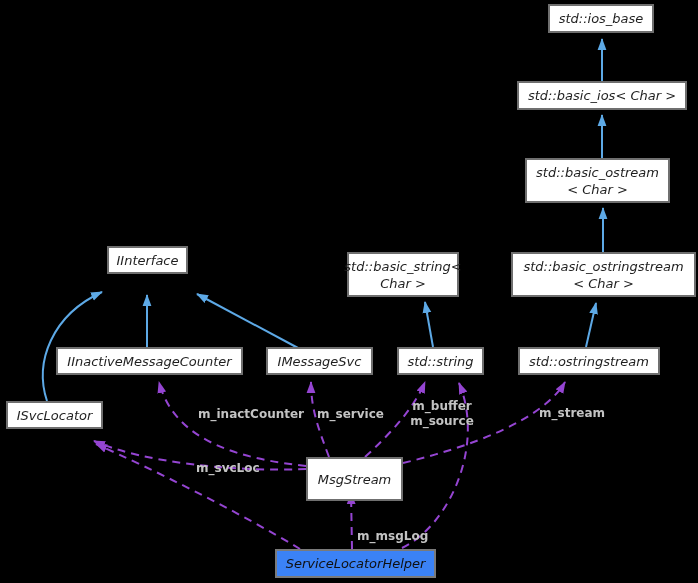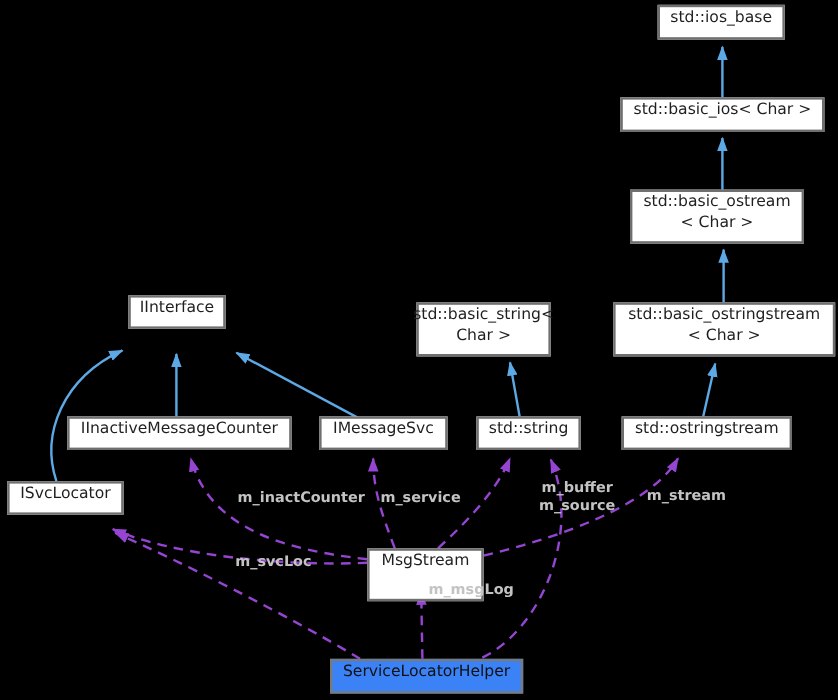--- a/index.html
+++ b/index.html
@@ -3,26 +3,26 @@
 <meta charset="utf-8">
 <style>
   html,body{margin:0;padding:0;background:#000;}
   .stage{position:relative;width:698px;height:583px;background:#000;overflow:hidden;
          font-family:"DejaVu Sans","Liberation Sans",sans-serif;}
   svg.edges{position:absolute;left:0;top:0;pointer-events:none;}
   .edge-inh{stroke:#5da9e6;stroke-width:2;fill:none;}
   .edge-use{stroke:#9545d2;stroke-width:2;fill:none;stroke-dasharray:8 6;}
   .node{position:absolute;box-sizing:border-box;background:#ffffff;border:2px solid #6f6f6f;
         color:#1f1f1f;font-size:13px;line-height:17px;display:flex;flex-direction:column;
-        align-items:center;justify-content:flex-start;text-align:center;cursor:pointer;}
+        align-items:center;justify-content:center;text-align:center;cursor:pointer;font-style:italic;}
   .node span{display:block;white-space:nowrap;}
   .node.focus{background:#3b82f6;border-color:#7a7a7a;color:#101010;cursor:default;}
   .elabel{position:absolute;font-size:12px;font-weight:bold;color:#c3c3c3;
           white-space:nowrap;line-height:15px;}
-  .elabel.center{text-align:center;margin-left:39px;}
+  .elabel.center{text-align:center;}
 </style>
 </head>
 <body>
 
 <div class="stage">
 
   <svg class="edges" width="698" height="583" viewBox="0 0 698 583">
     <defs>
       <marker id="arr-blue" markerUnits="userSpaceOnUse" markerWidth="14" markerHeight="12" refX="11" refY="5" orient="auto">
         <path d="M0,0.6 L12,5 L0,9.4 z" fill="#5da9e6"></path>
@@ -95,15 +95,15 @@
   </div>
 
   <div class="elabel" style="left:198px;top:407px">m_inactCounter</div>
   <div class="elabel" style="left:317px;top:407px">m_service</div>
   <div class="elabel center" style="left:406px;top:399px;width:72px">
     <span>m_buffer</span>
     <span style="display:block">m_source</span>
   </div>
   <div class="elabel" style="left:539px;top:406px">m_stream</div>
   <div class="elabel" style="left:196px;top:461px">m_svcLoc</div>
-  <div class="elabel" style="left:357px;top:484px">m_msgLog</div>
+  <div class="elabel" style="left:357px;top:529px">m_msgLog</div>
 
 </div>
 
 </body></html>

